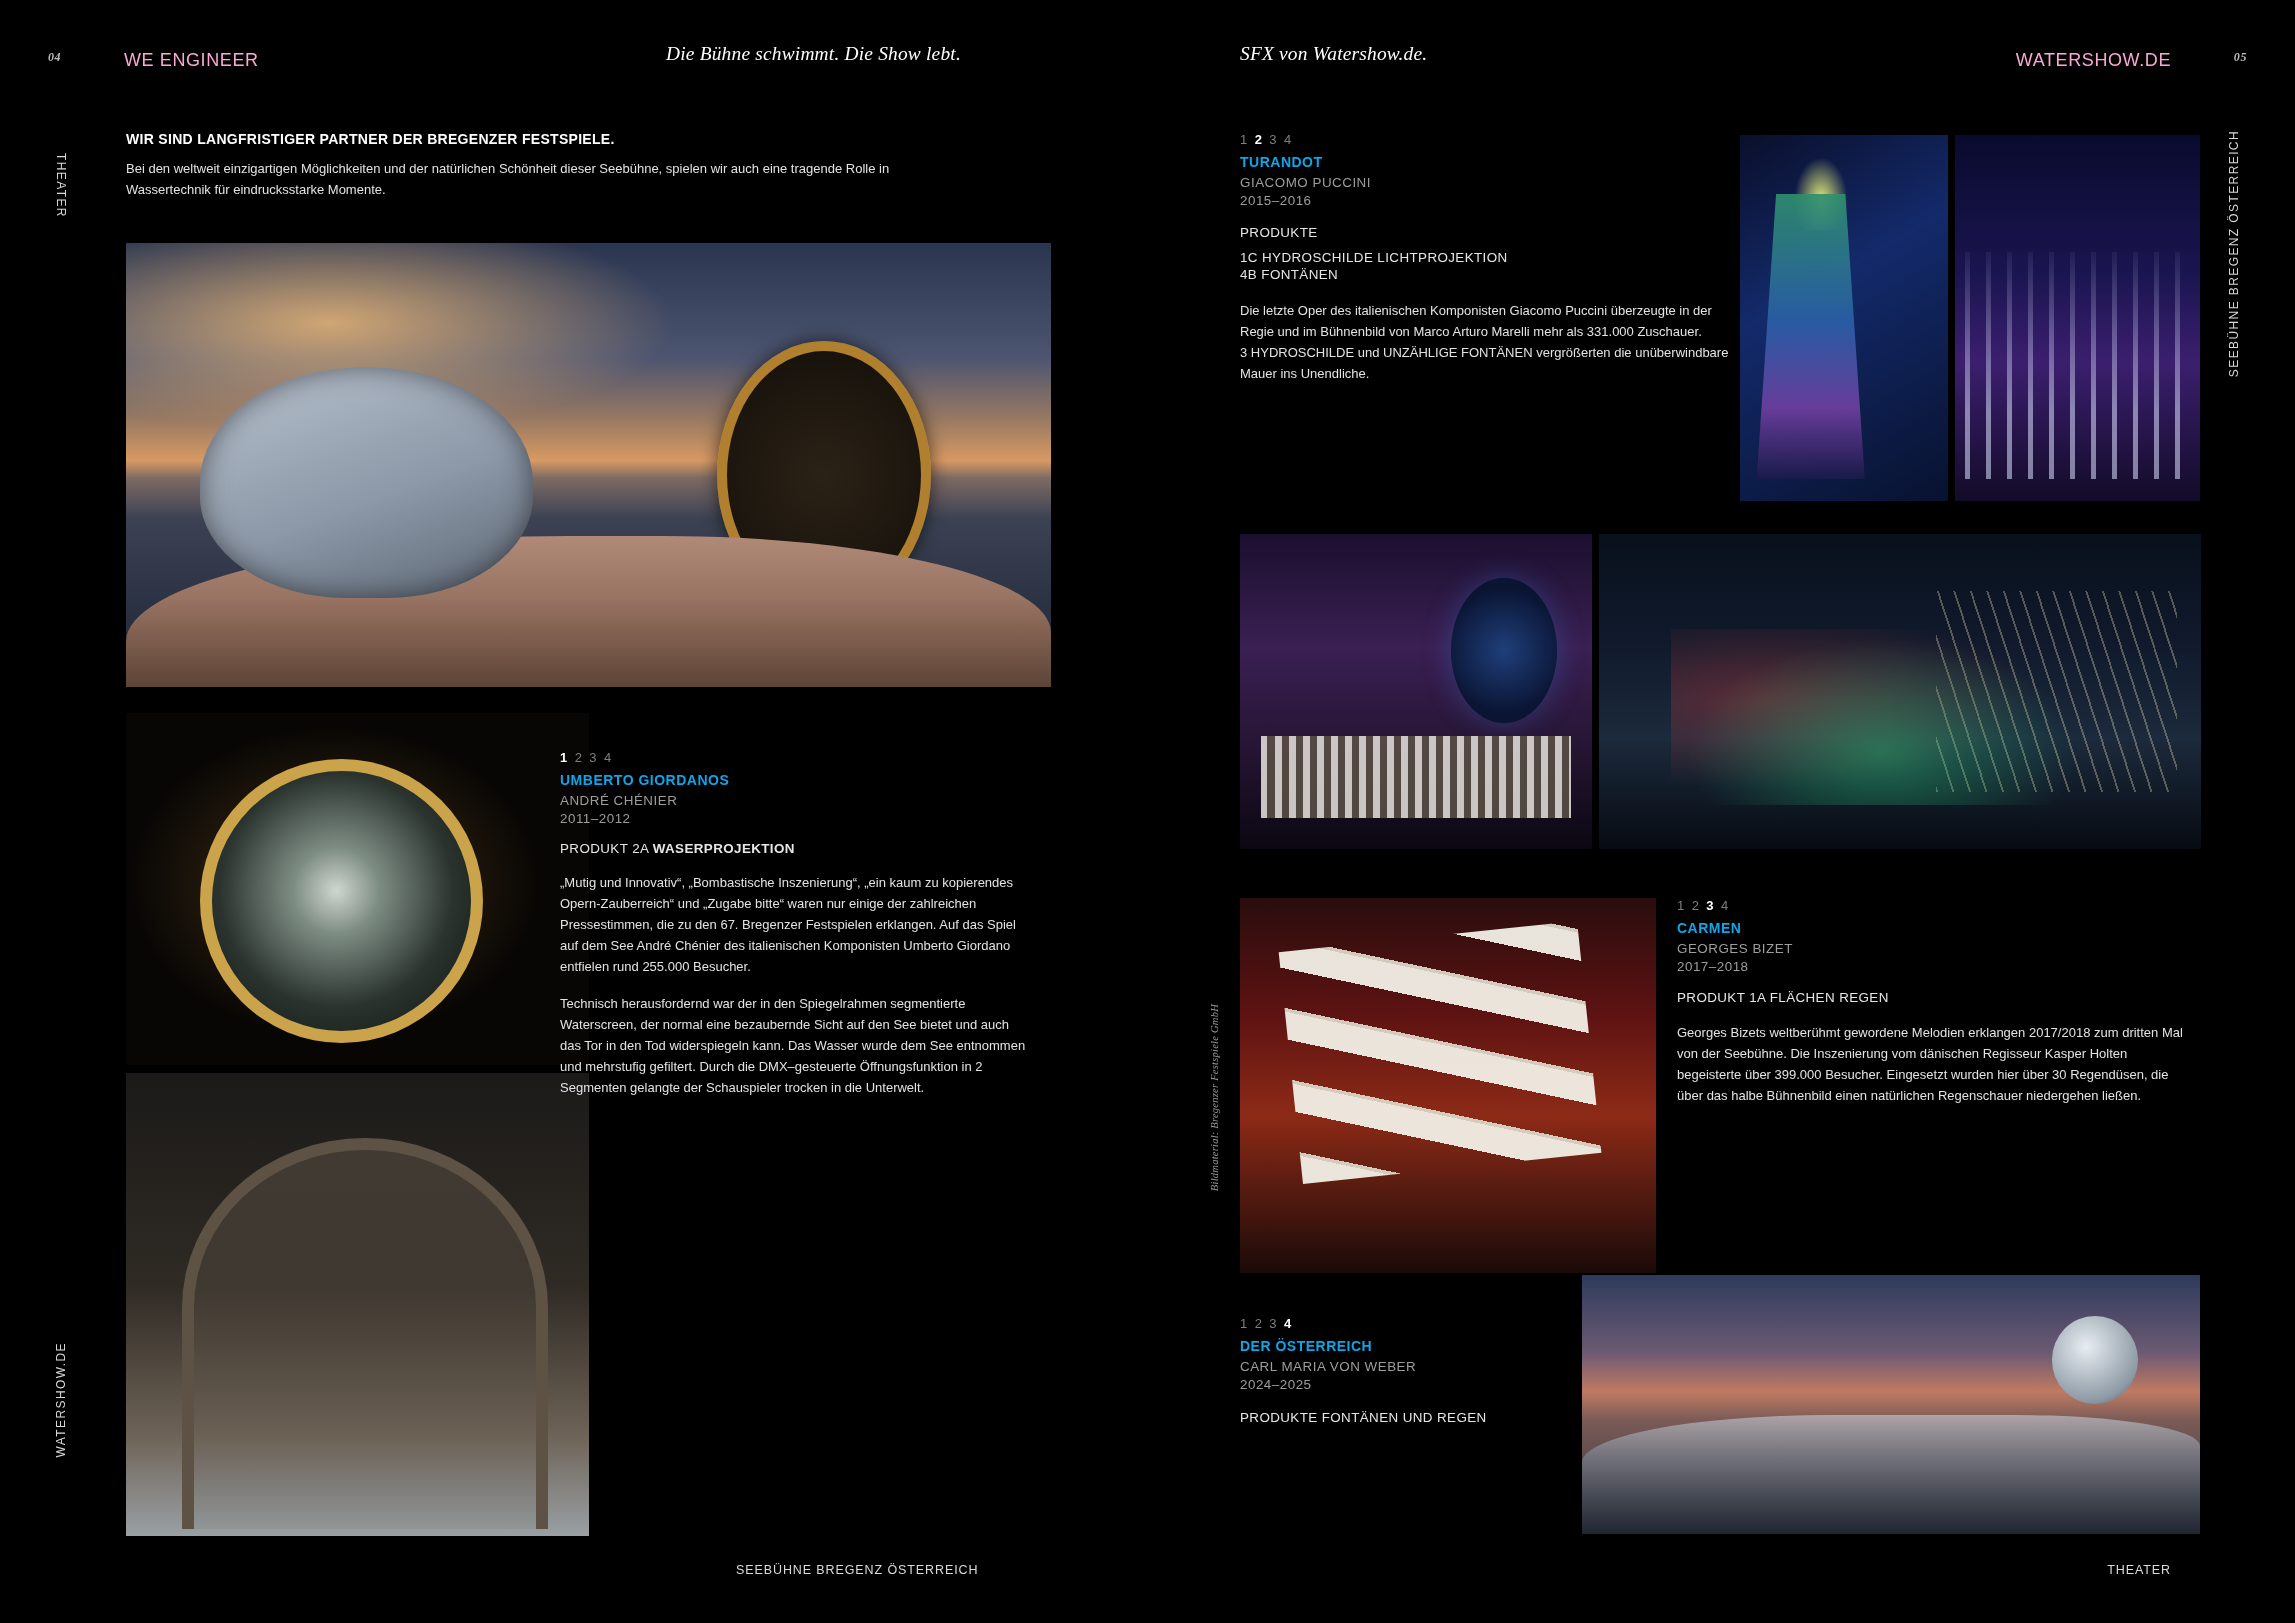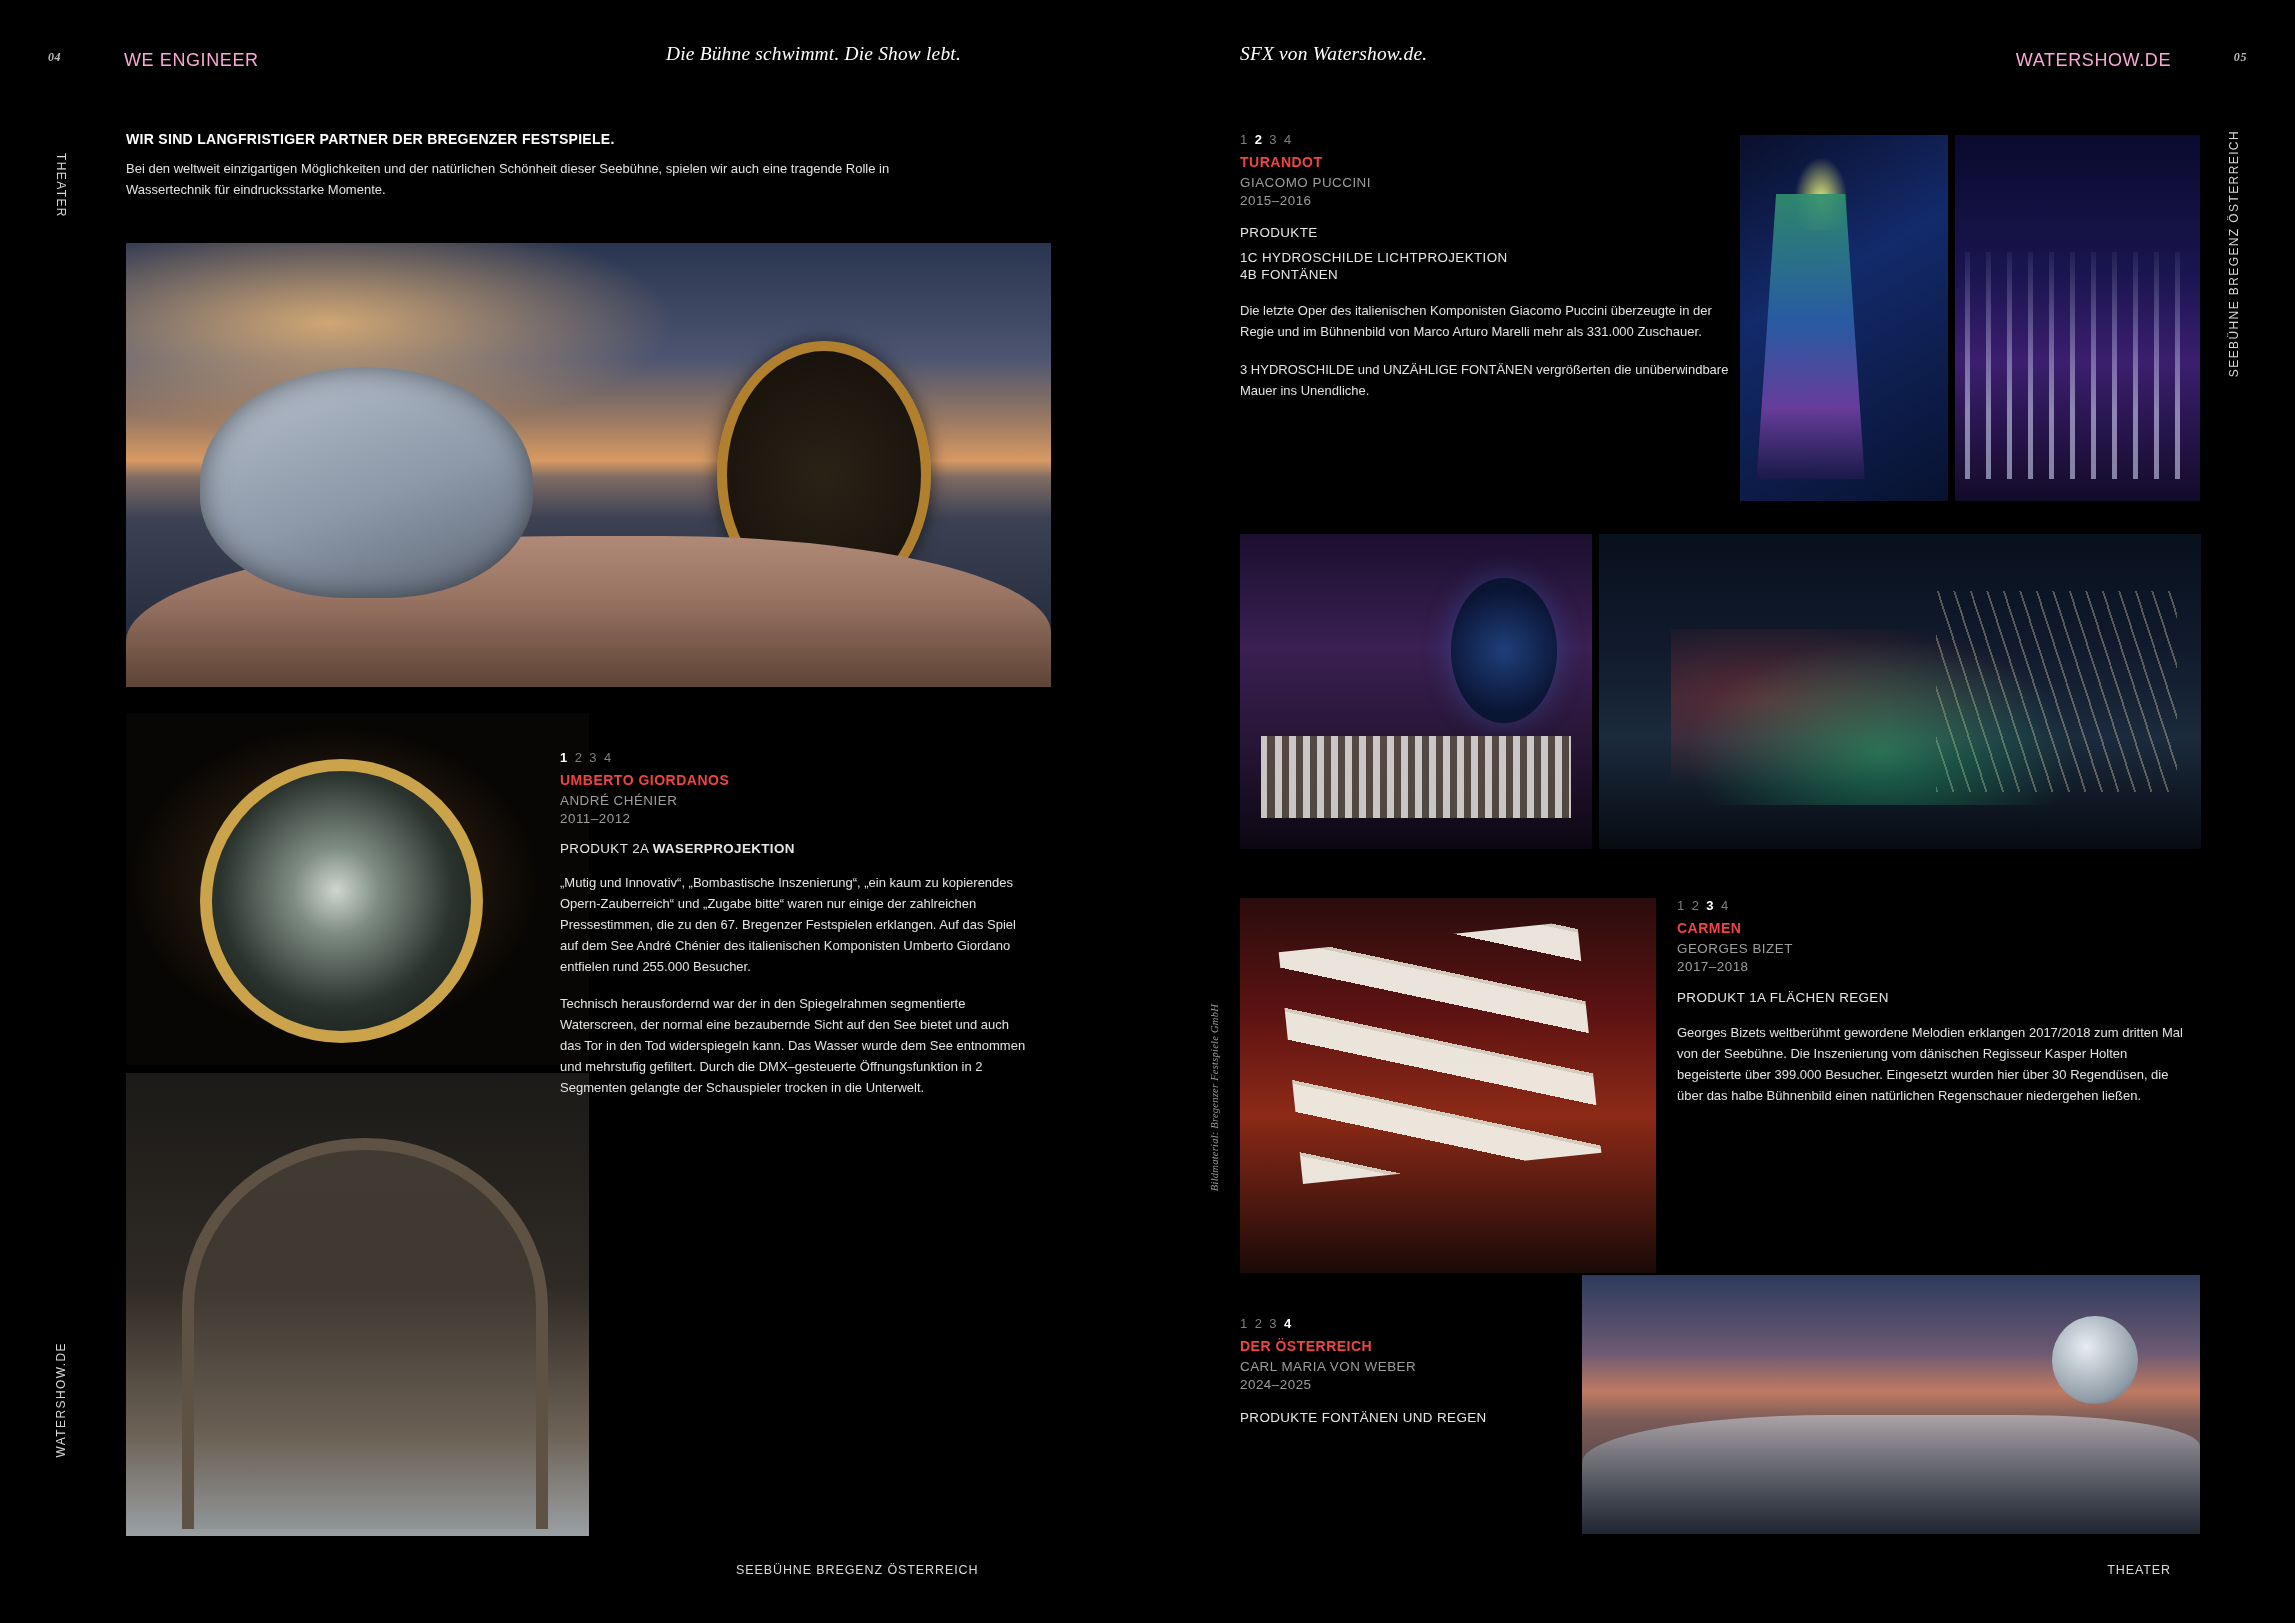--- a/index.html
+++ b/index.html
@@ -27,21 +27,21 @@
   .vert {
     position: absolute;
     writing-mode: vertical-rl;
     font-size: 12px; letter-spacing: 1.4px; color: #d8d8d8;
   }
   .vert.flip { transform: rotate(180deg); }
 
   
   .h-bold { font-size: 14px; font-weight: bold; letter-spacing: 0.3px; line-height: 1.5; }
   .body { font-size: 13px; line-height: 1.62; color: #e3e3e3; }
-  .label-ttl { font-size: 14px; font-weight: bold; letter-spacing: 0.5px; color: #ef4444; }
+  .label-ttl { font-size: 14px; font-weight: bold; letter-spacing: 0.5px; color: #0ea5e9; }
   .label-sub { font-size: 13.4px; letter-spacing: 0.5px; color: #9d9d9d; }
   .label-mid { font-size: 13.4px; letter-spacing: 0.4px; color: #e6e6e6; }
   .label-mid b { font-weight: bold; }
 
   .stepper { font-size: 13px; letter-spacing: 1.9px; color: #7e7e7e; margin-bottom: 7.4px; }
   .stepper b { color: #ffffff; font-weight: bold; }
 
   
   .img { position: absolute; overflow: hidden; background: #0b0b0b; }
 
@@ -244,21 +244,21 @@
       <span>3</span>
       <span>4</span>
     </div>
     <div class="label-ttl">TURANDOT</div>
     <div class="label-sub" style="margin-top:4.6px;">GIACOMO PUCCINI</div>
     <div class="label-sub" style="margin-top:2.8px;">2015–2016</div>
     <div class="label-mid" style="margin-top:17.6px;">PRODUKTE</div>
     <div class="label-mid" style="margin-top:9.3px;">1C HYDROSCHILDE LICHTPROJEKTION</div>
     <div class="label-mid" style="margin-top:2.8px;">4B FONTÄNEN</div>
     <div class="body" style="margin-top:17.6px; width:495px;">Die letzte Oper des italienischen Komponisten Giacomo Puccini überzeugte in der Regie und im Bühnenbild von Marco Arturo Marelli mehr als 331.000 Zuschauer.</div>
-    <div class="body" style="margin-top:17px; width:495px;">3 HYDROSCHILDE und UNZÄHLIGE FONTÄNEN vergrößerten die unüberwindbare Mauer ins Unendliche.</div>
+    <div class="body" style="margin-top:0; width:495px;">3 HYDROSCHILDE und UNZÄHLIGE FONTÄNEN vergrößerten die unüberwindbare Mauer ins Unendliche.</div>
   </div>
 
   <div class="img ph-tower" style="left:1740px; top:135px; width:208px; height:366px;"></div>
   <div class="img ph-fountain" style="left:1955px; top:135px; width:245px; height:366px;"></div>
 
   <div class="img ph-chorus" style="left:1240px; top:534px; width:352px; height:315px;"></div>
   <div class="img ph-aerial" style="left:1599px; top:534px; width:602px; height:315px;"></div>
 
   <div class="img ph-cards" style="left:1240px; top:898px; width:416px; height:375px;"></div>
   <div class="credit" style="left:1209px; top:1004px;">Bildmaterial: Bregenzer Festspiele GmbH</div>

